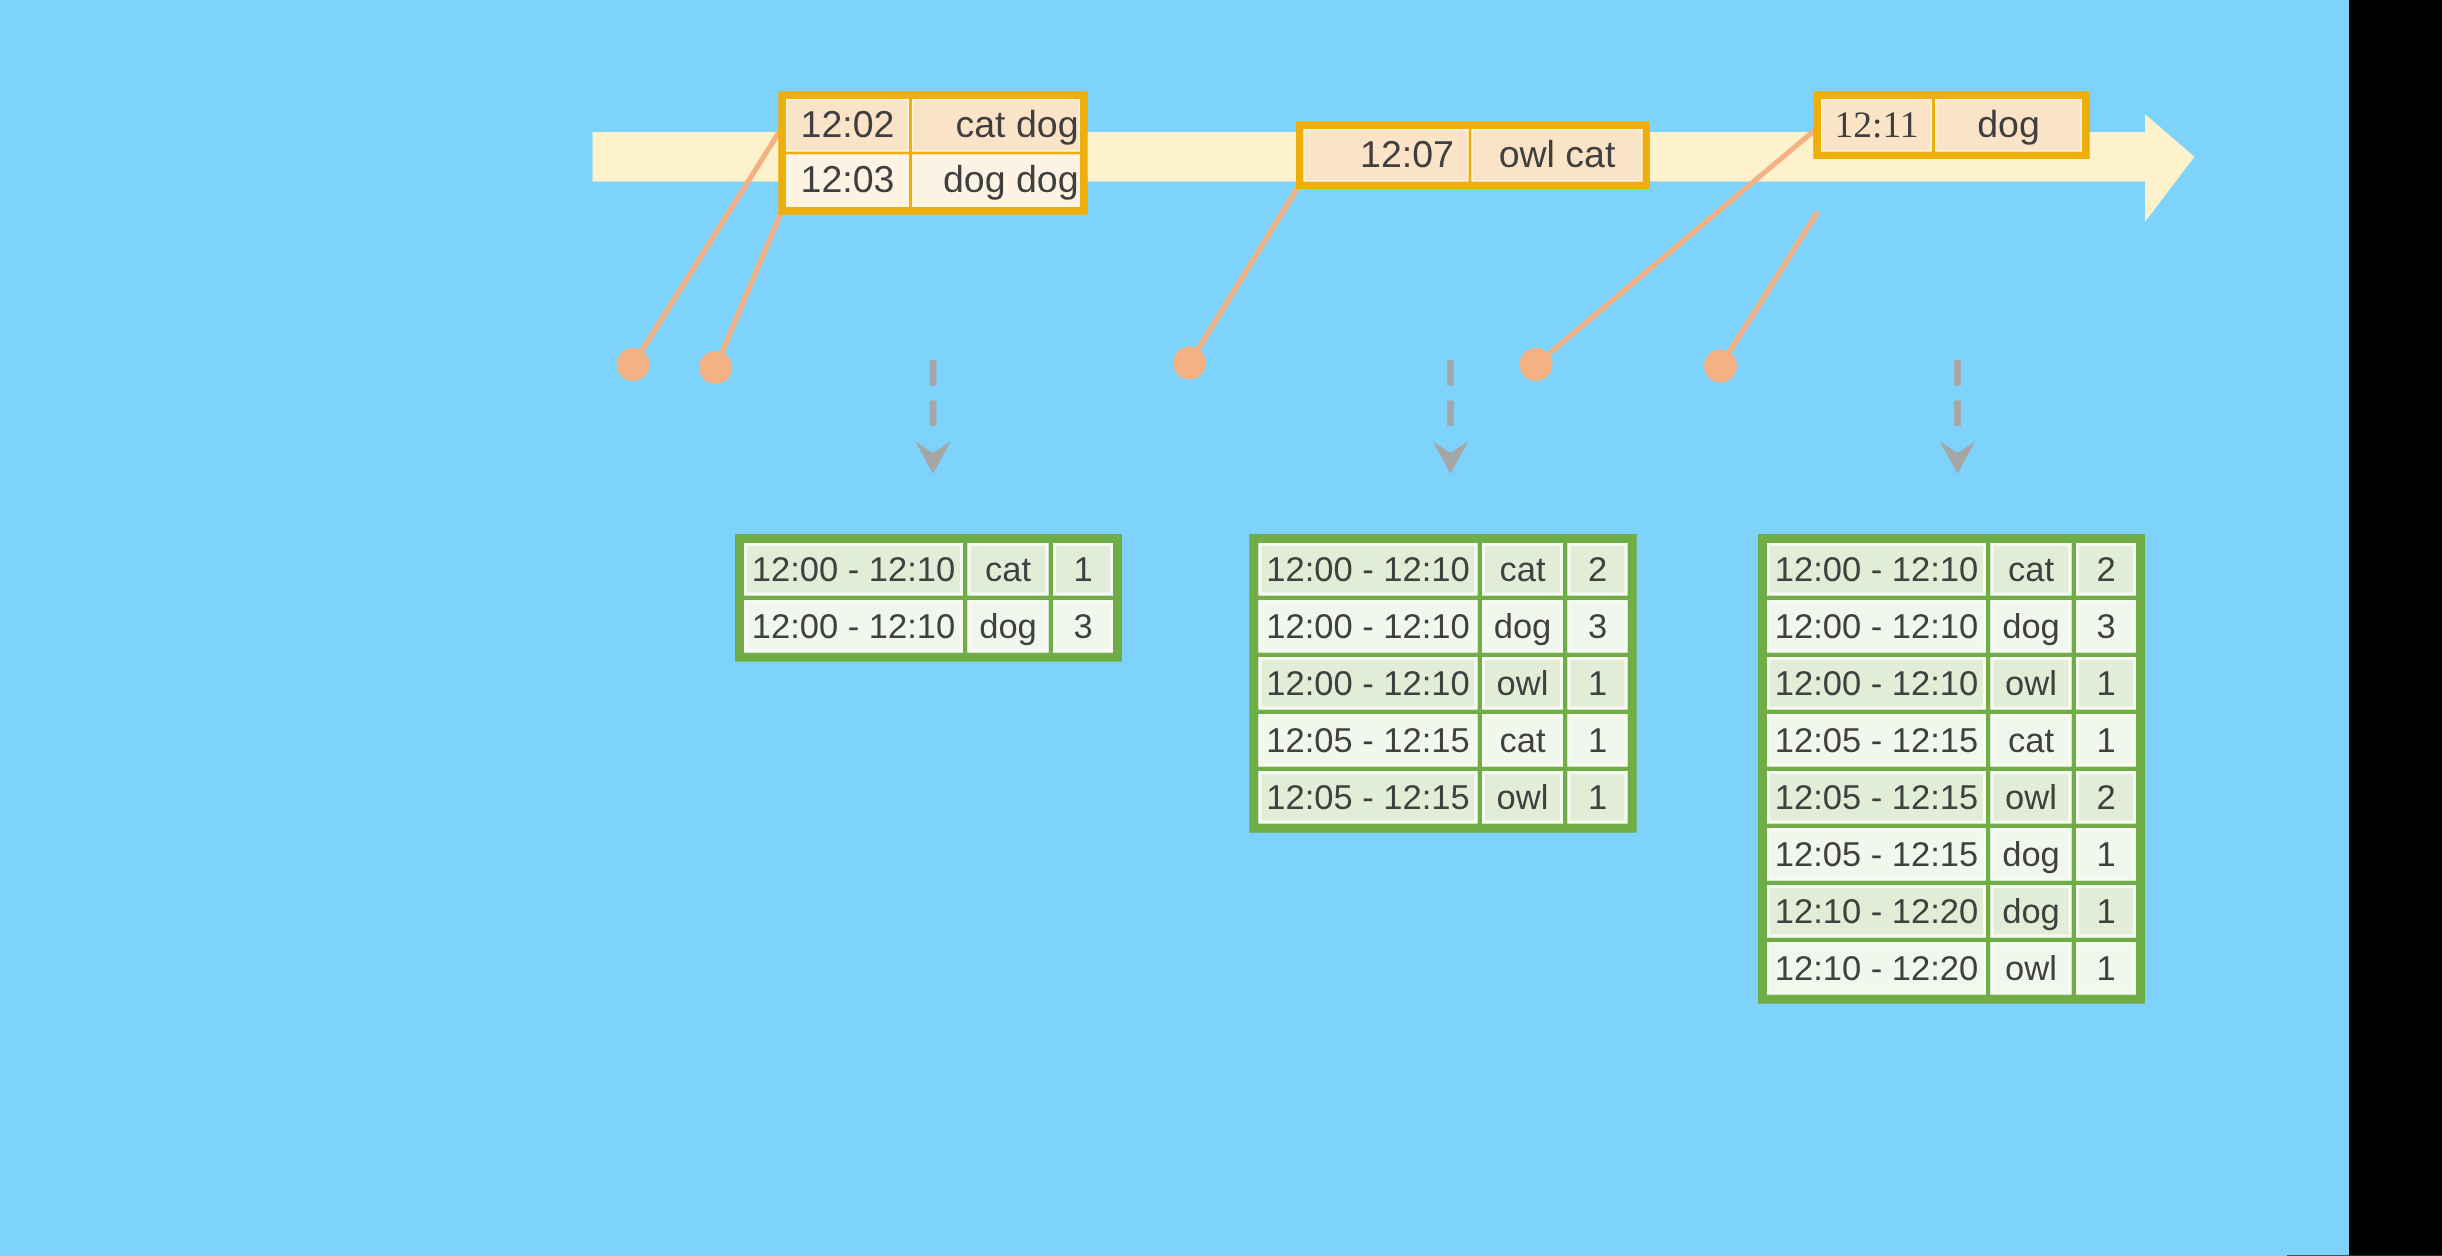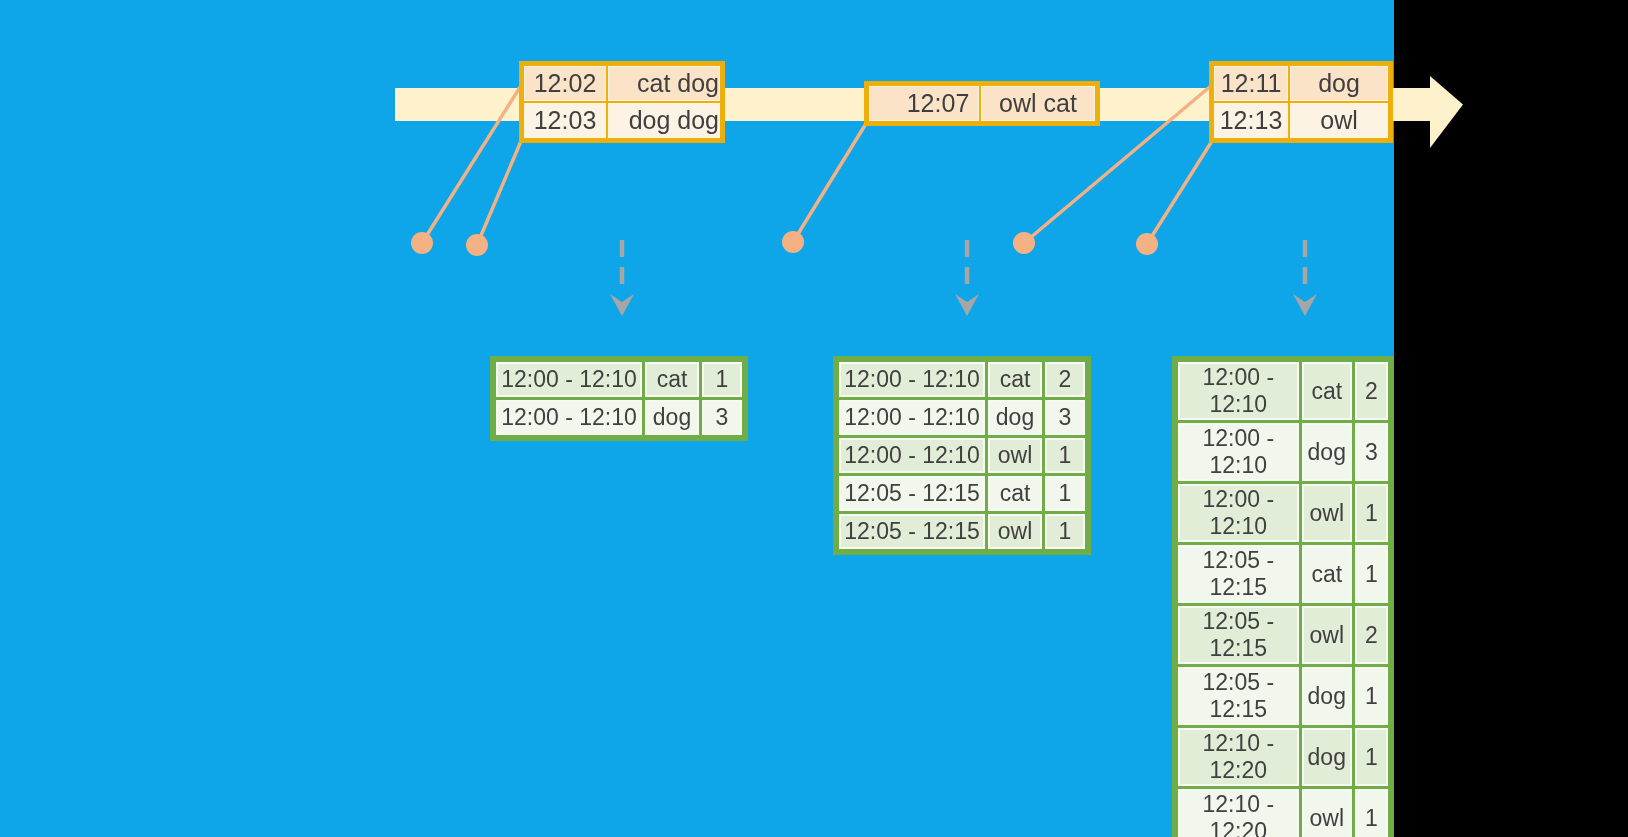--- a/index.html
+++ b/index.html
@@ -4,22 +4,22 @@
 <style>
   html, body {
     margin: 0; padding: 0;
     background: #000000;
     width: 1628px; height: 837px;
     overflow: hidden;
     font-family: "Liberation Sans", sans-serif;
   }
   .stage {
     position: relative;
-    width: 1394px; height: 837px;
-    background: #0ea5e9;
+    width: 1566px; height: 837px;
+    background: #7dd3fc;
   }
   .layer-svg {
     position: absolute; left: 0; top: 0; z-index: 0;
   }
   
   .ebox {
     position: absolute; z-index: 2;
     border-collapse: separate;
     border-spacing: 2px;
     background: #eeae0b;
@@ -31,21 +31,21 @@
     vertical-align: middle;
     color: #3f3f3f;
     font-size: 25px;
     height: 33px;
     padding: 0;
   }
   .ebox tr.row-peach td { background: #fbe3c8; }
   .ebox tr.row-cream td { background: #fdf3e4; }
   .e1 .c-time  { width: 80px; }  .e1 .c-words { width: 110px; text-align: right; }
   .e2 .c-time  { width: 80px; padding-left: 28px; }  .e2 .c-words { width: 112px; margin-left: 12px; }
-  .e3 .c-time  { width: 72px; }  .e3 .c-words { width: 96px; }
+  .e3 .c-time  { width: 72px; font-family: Liberation Serif, serif; }  .e3 .c-words { width: 96px; }
   
   .rtable {
     position: absolute; z-index: 2;
     border-collapse: separate;
     border-spacing: 3px;
     background: #70ad47;
     border: 3px solid #70ad47;
     margin-top: 41px;
   }
   .rtable td {
@@ -126,24 +126,20 @@
           <td class="c-words">owl cat</td>
         </tr>
       </tbody>
     </table>
   <table class="ebox e3">
       <tbody>
         <tr class="row-peach">
           <td class="c-time">12:11</td>
           <td class="c-words">dog</td>
         </tr>
-        <tr class="row-cream">
-          <td class="c-time">12:13</td>
-          <td class="c-words">owl</td>
-        </tr>
       </tbody>
     </table>
 
   <table class="rtable t1">
       <tbody>
         <tr>
           <td class="c-window">12:00 - 12:10</td>
           <td class="c-word">cat</td>
           <td class="c-count">1</td>
         </tr>

